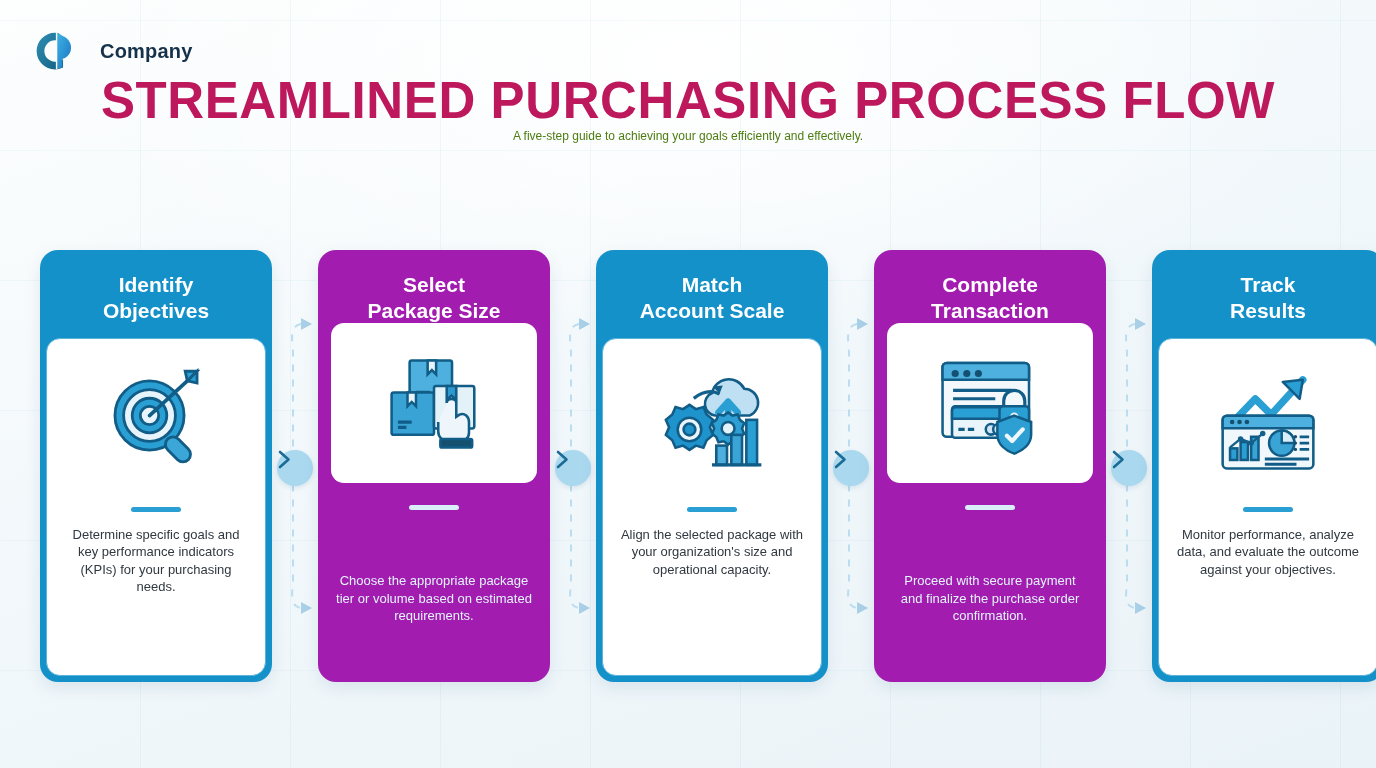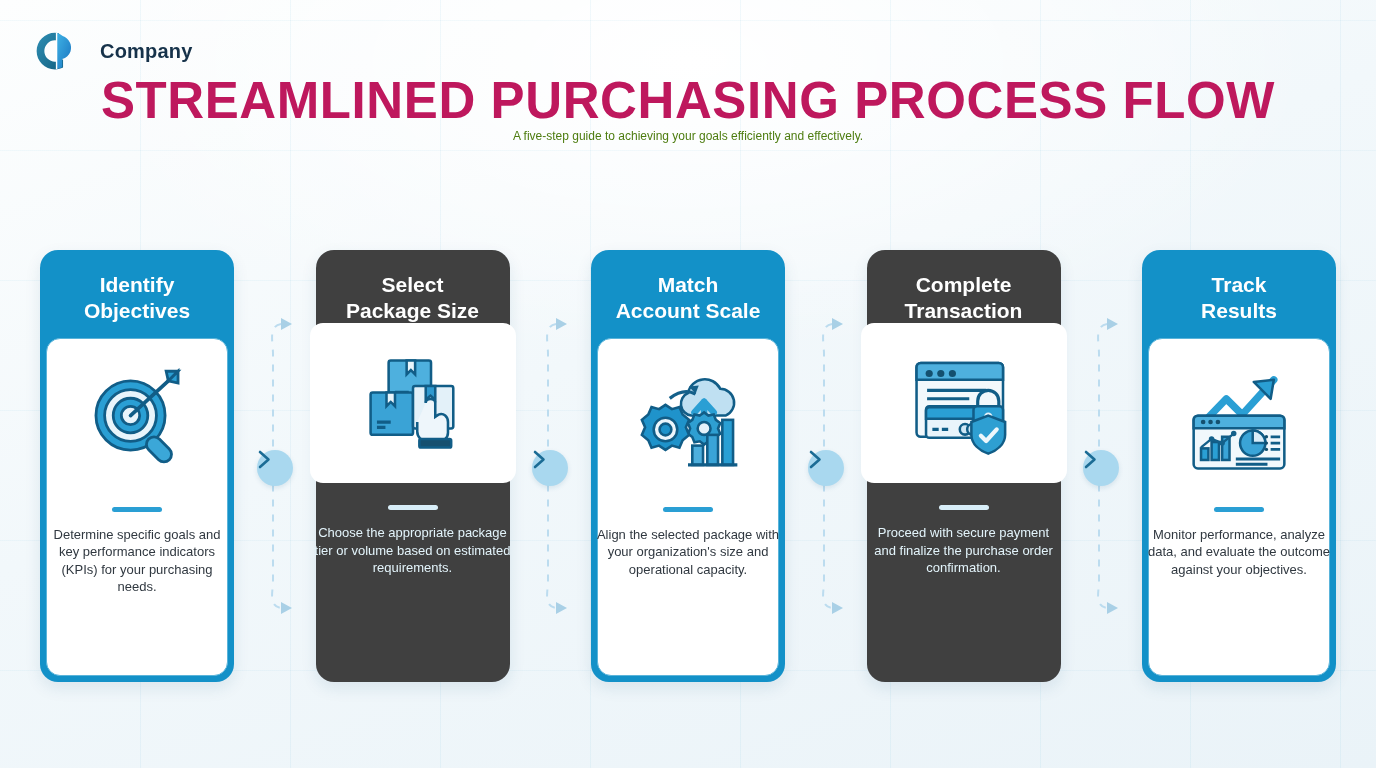--- a/index.html
+++ b/index.html
@@ -42,39 +42,39 @@
   .subtitle{
     margin-top:0; font-size:12px; color:#4d7c0f; font-weight:normal;
   }
 
   
   .flow{
     position:absolute; left:40px; right:40px; top:250px; height:435px;
     display:flex; align-items:flex-start; justify-content:space-between;
   }
   .card{
-    width:194px; height:432px;
+    width:232px; height:432px;
     border-radius:18px;
     position:relative; flex:0 0 auto;
     display:flex; flex-direction:column; align-items:center;
     box-shadow:0 6px 16px rgba(20,80,120,0.10);
   }
   
   .card.light{ background:#1391c8; }
   .card.light .head{ color:#ffffff; }
   .card.light .panel{
     position:absolute; left:6px; right:6px; top:88px; bottom:6px;
     background:#ffffff; border:1.5px solid #5ab4da; border-radius:14px;
     display:flex; flex-direction:column; align-items:center;
   }
   .card.light .desc{ color:#303840; }
   .card.light .divider{ background:#2a9fd4; }
 
   
-  .card.dark{ background:#404040; }
+  .card.dark{ background:#a21caf; }
   .card.dark .head{ color:#ffffff; }
   .card.dark .icon-tile{
     width:206px; height:160px; margin-top:0;
     background:#ffffff; border-radius:13px;
     display:flex; align-items:center; justify-content:center;
   }
   .card.dark .desc{ color:#e3f4fb; }
   .card.dark .divider{ background:#d8eef8; }
 
   .head{
@@ -85,21 +85,21 @@
   }
   .iconbox{ display:flex; align-items:center; justify-content:center; }
   .light .iconbox{ height:166px; width:100%; }
   .divider{ width:50px; height:5px; border-radius:3px; }
   .light .divider{ margin:2px 0 14px; }
   .dark .divider{ margin:22px 0 14px; }
   .desc{
     width:192px; text-align:center; font-size:13px; line-height:1.33;
   }
   .light .desc{ padding:0 2px; }
-  .dark .desc{ width:196px; }
+  .dark .desc{ width:196px;margin-top:48px; }
 
   
   .conn{
     width:46px; height:432px; flex:0 0 auto; position:relative;
   }
   .conn svg{ position:absolute; inset:0; }
   .chev{
     position:absolute; left:50%; top:218px; transform:translate(-50%,-50%);
     width:36px; height:36px; border-radius:50%;
     background:#a9d8ef;

